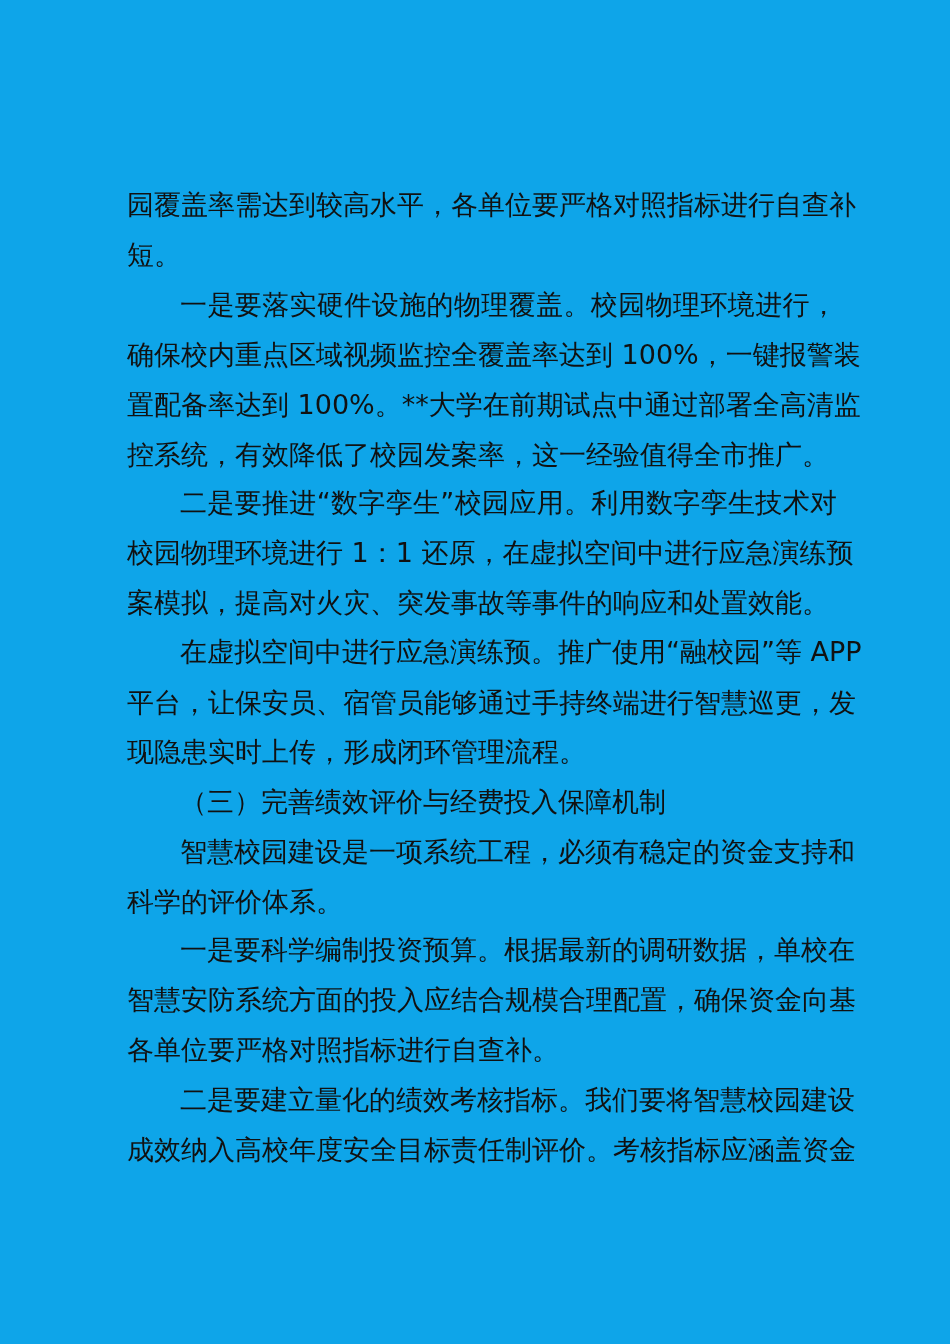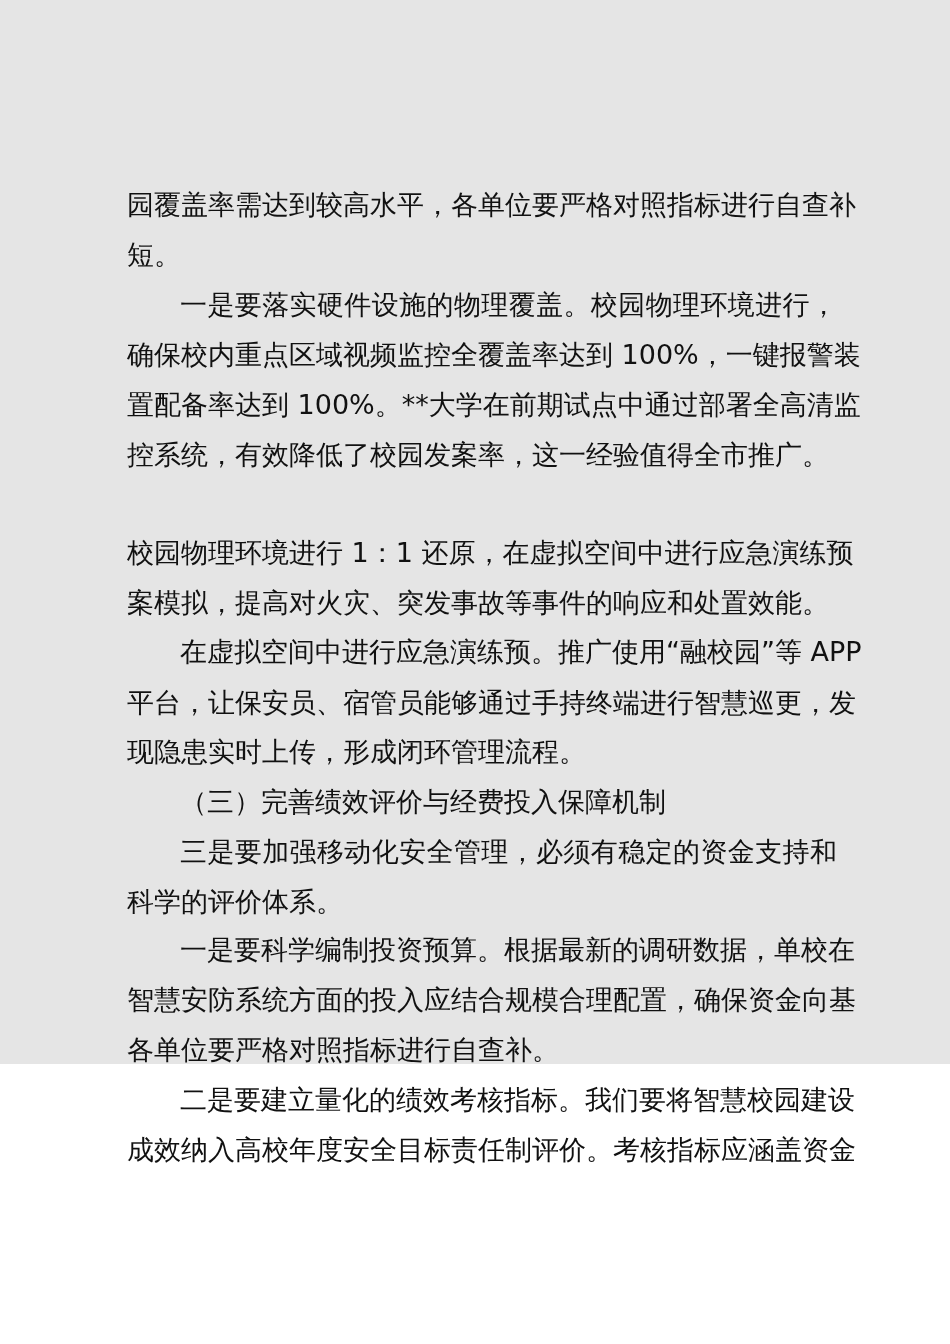--- a/index.html
+++ b/index.html
@@ -1,17 +1,17 @@
 <!DOCTYPE html>
 <html><head>
 <meta charset="utf-8">
 <style>
   html, body { margin: 0; padding: 0; background: #ffffff; }
   body { width: 950px; height: 1344px; position: relative; overflow: hidden; }
-  .page { position: absolute; left: 0; top: 0; width: 950px; height: 1064px; background: #e5e5e5; }
+  .page { position: absolute; left: 0; top: 0; width: 950px; height: 1344px; background: #0ea5e9; }
   .line {
     position: absolute;
     left: 127px;
     width: 710px;
     height: 34px;
     line-height: 34px;
     font-family: "DejaVu Sans", sans-serif;
     font-size: 27px;
     color: #111111;
     white-space: nowrap;
@@ -25,26 +25,27 @@
 </head>
 <body>
 
 <div class="page">
   <div class="line" style="top:188px">园覆盖率需达到较高水平，各单位要严格对照指标进行自查补</div>
   <div class="line last" style="top:238px">短。</div>
   <div class="line indent" style="top:288px">一是要落实硬件设施的物理覆盖。校园物理环境进行，</div>
   <div class="line" style="top:338px">确保校内重点区域视频监控全覆盖率达到 100%，一键报警装</div>
   <div class="line" style="top:388px">置配备率达到 100%。**大学在前期试点中通过部署全高清监</div>
   <div class="line last" style="top:438px">控系统，有效降低了校园发案率，这一经验值得全市推广。</div>
+  <div class="line indent" style="top:486px">二是要推进“数字孪生”校园应用。利用数字孪生技术对</div>
   <div class="line" style="top:536px">校园物理环境进行 1：1 还原，在虚拟空间中进行应急演练预</div>
   <div class="line last" style="top:586px">案模拟，提高对火灾、突发事故等事件的响应和处置效能。</div>
   <div class="line indent" style="top:635px">在虚拟空间中进行应急演练预。推广使用“融校园”等 APP</div>
   <div class="line last" style="top:735px">现隐患实时上传，形成闭环管理流程。</div>
   <div class="line" style="top:686px">平台，让保安员、宿管员能够通过手持终端进行智慧巡更，发</div>
   <div class="line indent last" style="top:785px">（三）完善绩效评价与经费投入保障机制</div>
-  <div class="line indent" style="top:835px">三是要加强移动化安全管理，必须有稳定的资金支持和</div>
+  <div class="line indent" style="top:835px">智慧校园建设是一项系统工程，必须有稳定的资金支持和</div>
   <div class="line last" style="top:885px">科学的评价体系。</div>
   <div class="line" style="top:983px">智慧安防系统方面的投入应结合规模合理配置，确保资金向基</div>
   <div class="line indent" style="top:933px">一是要科学编制投资预算。根据最新的调研数据，单校在</div>
   <div class="line last" style="top:1033px">各单位要严格对照指标进行自查补。</div>
   <div class="line indent" style="top:1083px">二是要建立量化的绩效考核指标。我们要将智慧校园建设</div>
   <div class="line" style="top:1133px">成效纳入高校年度安全目标责任制评价。考核指标应涵盖资金</div>
 </div>
 
 </body></html>

